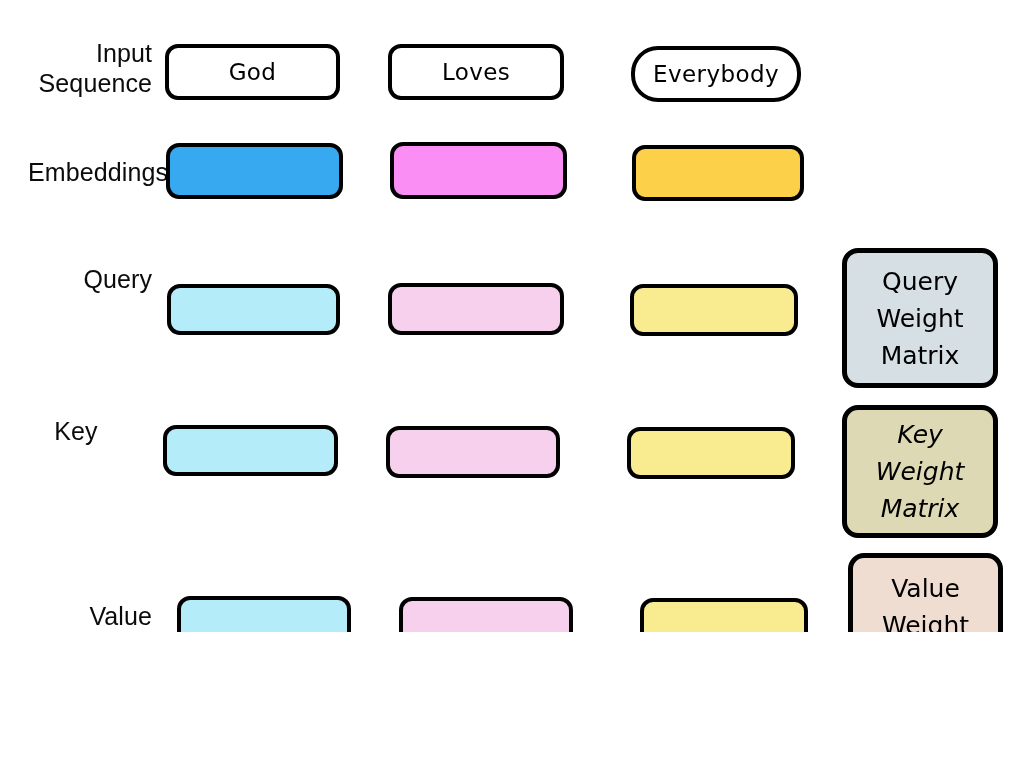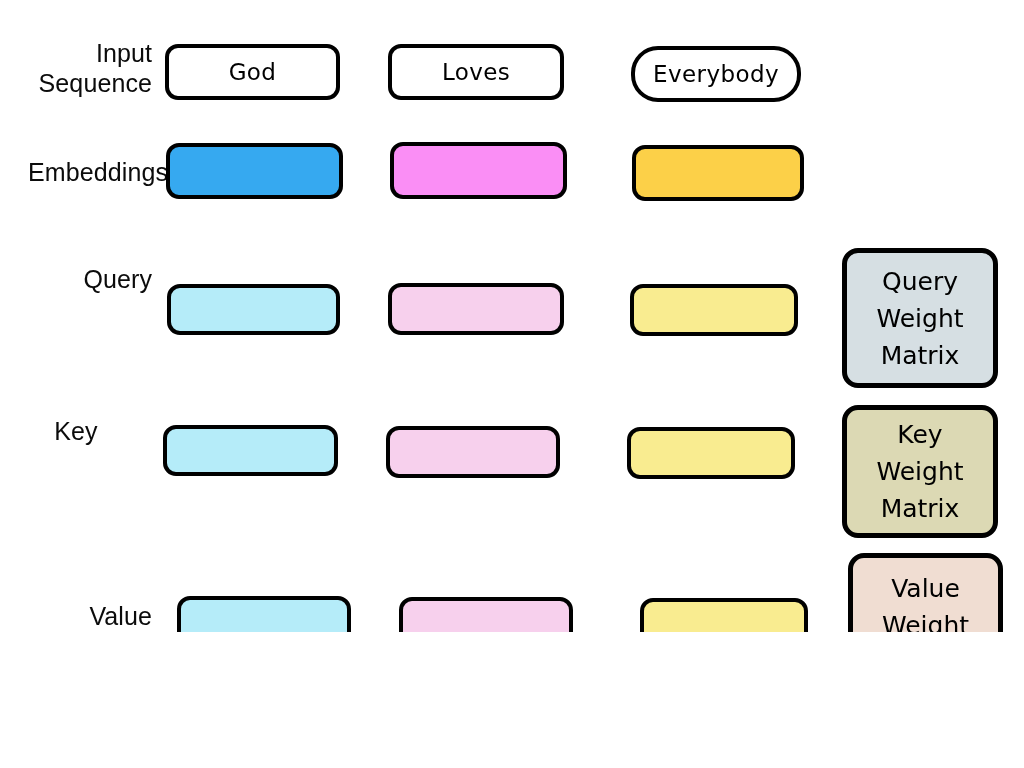--- a/index.html
+++ b/index.html
@@ -111,20 +111,20 @@
   <div class="box vector-box" style="left:177px; top:596px; width:174px; height:50px; background:#b5ecf9;"></div>
 
   <div class="box vector-box" style="left:399px; top:597px; width:174px; height:50px; background:#f7d0ed;"></div>
 
   <div class="box vector-box" style="left:640px; top:598px; width:168px; height:50px; background:#f9ec90;"></div>
 
   <div class="box matrix-box" style="left:842px; top:248px; width:156px; height:140px; background:#d6dfe3;">Query
 Weight
 Matrix</div>
 
-  <div class="box matrix-box" style="left:842px; top:405px; width:156px; height:133px; background:#dcd9b4;">Key Weight
+  <div class="box matrix-box" style="left:842px; top:405px; width:156px; height:133px; background:#dcd9b4;font-style:italic;">Key Weight
 Matrix</div>
 
   <div class="box matrix-box" style="left:848px; top:553px; width:155px; height:144px; background:#f0ddd2;">Value
 Weight
 Matrix</div>
 
 </div>
 
 </body></html>

